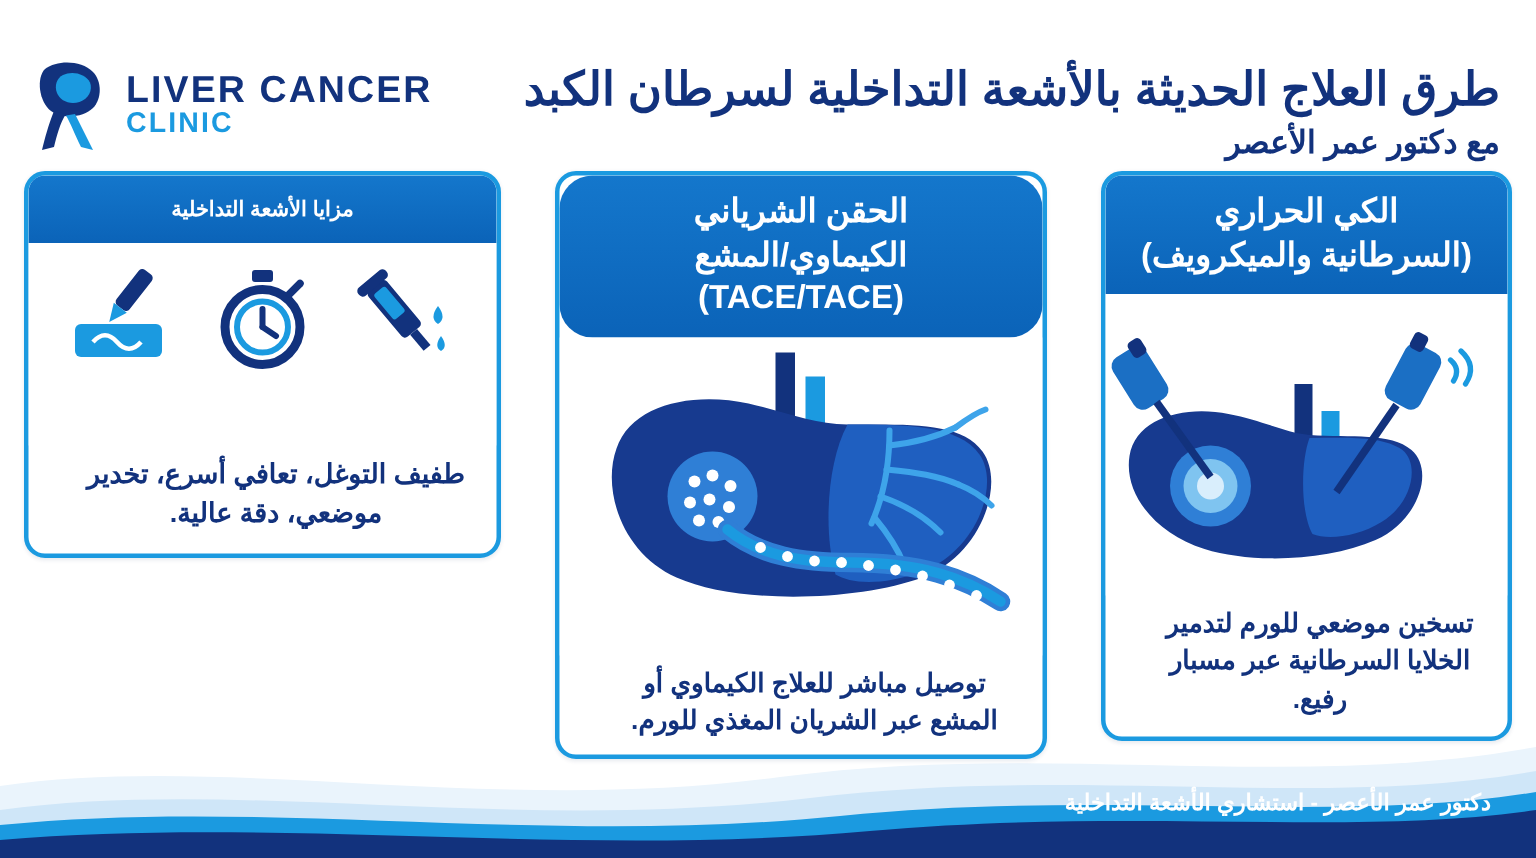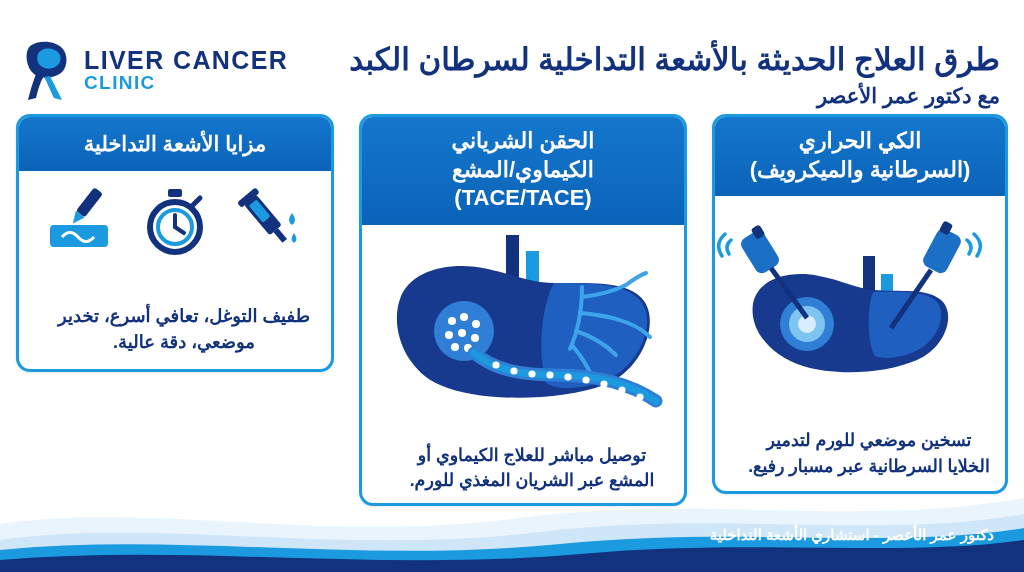--- a/index.html
+++ b/index.html
@@ -106,35 +106,35 @@
   .card {
     background: #ffffff;
     border: 3px solid #1b9ae0;
     border-radius: 14px;
     box-sizing: border-box;
     display: flex;
     flex-direction: column;
     overflow: hidden;
     box-shadow: 0 1px 3px rgba(10,40,90,0.10);
   }
-  .card-a { width: 296px; height: 380px; }
+  .card-a { width: 274px; height: 380px; }
   .card-b { width: 328px; height: 392px; }
   .card-c { width: 318px; height: 258px; }
   .card-head {
     background: #0f6fc6;
     background: linear-gradient(180deg,#1477cc 0%, #0b63b8 100%);
     color: #ffffff;
     text-align: center;
     font-weight: bold;
     padding: 10px 12px 12px 12px;
     line-height: 1.3;
   }
   .card-a .card-head { font-size: 22px; }
-  .card-b .card-head { font-size: 22px; }
-  .card-c .card-head { font-size: 21px; padding: 13px 10px 14px 10px; }
+  .card-b .card-head { font-size: 22px; border-radius: 22px; }
+  .card-c .card-head { font-size: 14px; padding: 13px 10px 14px 10px; }
   .card-head .tag { display: block; }
   .card-art {
     flex: 1 1 auto;
     position: relative;
     background: #ffffff;
   }
   .card-art svg { display: block; }
   .card-body {
     padding: 6px 14px 12px 32px;
     text-align: center;

